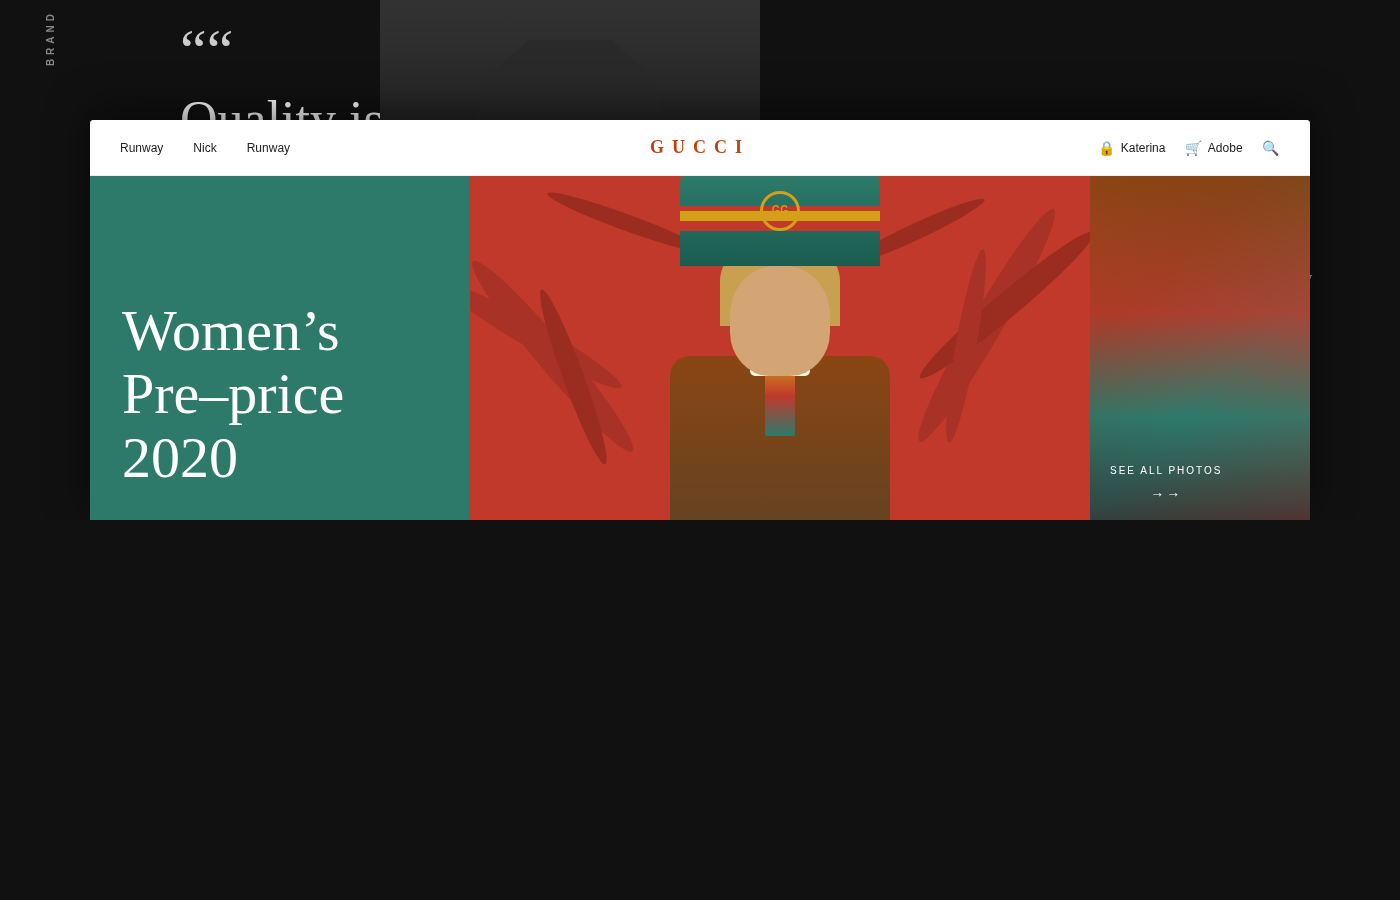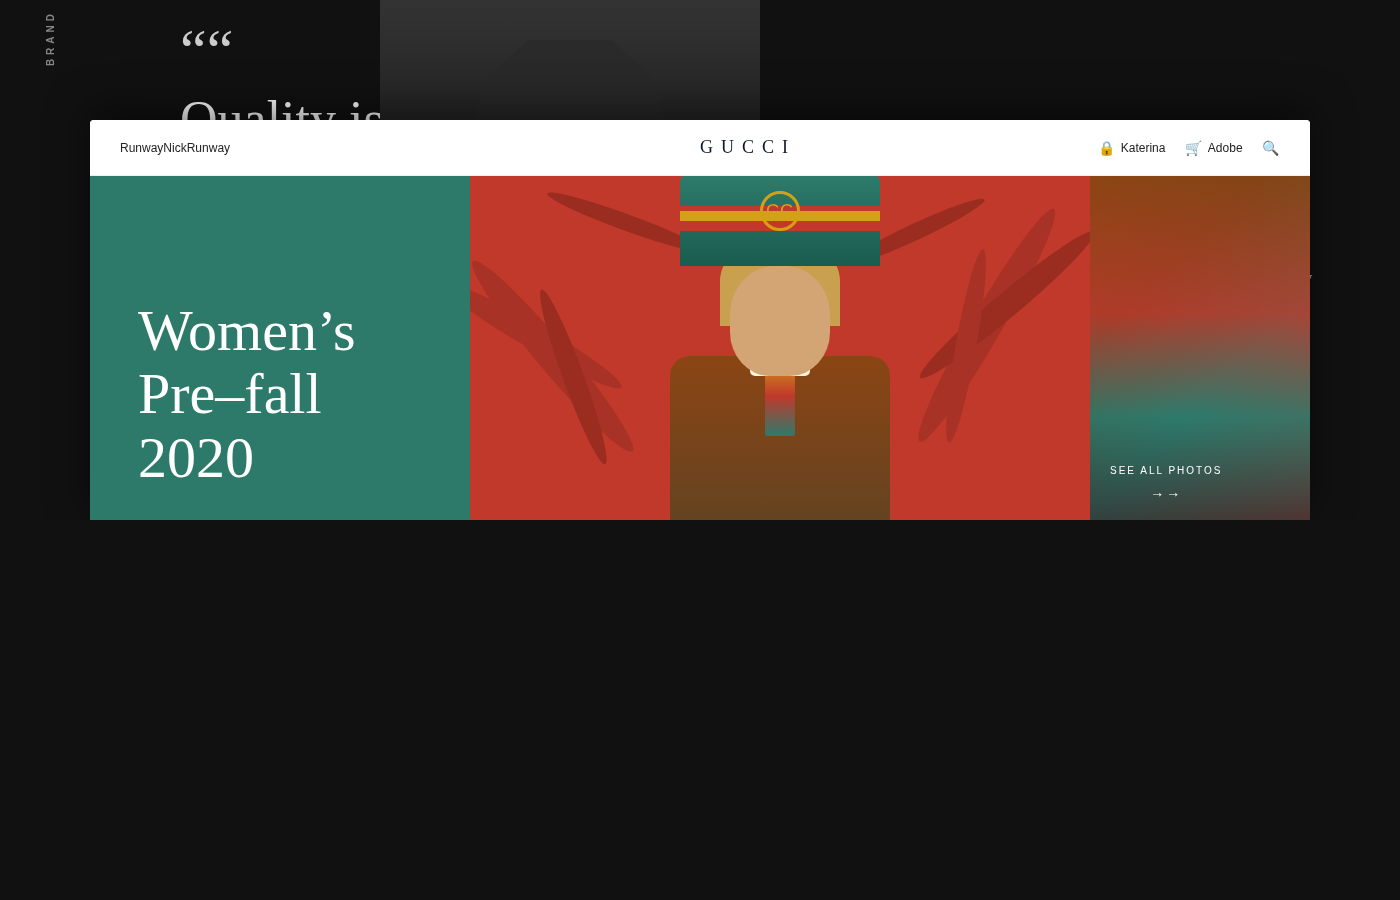--- a/index.html
+++ b/index.html
@@ -186,39 +186,39 @@
       height: 56px;
       background: #fff;
       display: flex;
       align-items: center;
       padding: 0 30px;
       border-bottom: 1px solid #eee;
       position: relative;
     }
     .gucci-nav-left {
       display: flex;
+      gap: 30px;
       align-items: center;
       text-align: center;
     }
     .gucci-nav-item {
       font-size: 12px;
       color: #222;
       font-family: Arial, sans-serif;
       cursor: pointer;
     }
     .gucci-logo {
       position: absolute;
       left: 50%;
       transform: translateX(-50%);
       font-size: 18px;
       letter-spacing: 8px;
-      color: #0f172a;
+      color: #c2410c;
       font-family: 'Times New Roman', serif;
-      font-weight: normal;
-      margin-left: 48px;
+      font-weight: bold;
     }
     .gucci-nav-right {
       margin-left: auto;
       display: flex;
       align-items: center;
       gap: 20px;
     }
     .gucci-nav-action {
       display: flex;
       align-items: center;
@@ -238,21 +238,21 @@
       height: 344px;
       display: flex;
     }
 
     
     .gucci-green-panel {
       width: 380px;
       background: #2d7a6b;
       display: flex;
       align-items: flex-end;
-      padding: 30px 48px;
+      padding: 30px 32px;
       flex-shrink: 0;
     }
     .gucci-hero-title {
       font-size: 58px;
       color: #fff;
       font-family: Georgia, 'Times New Roman', serif;
       font-weight: normal;
       line-height: 1.1;
     }
 
@@ -381,21 +381,21 @@
           <span class="gucci-nav-icon">🔍</span>
         </div>
       </div>
     </nav>
 
     <div class="gucci-hero">
 
       <div class="gucci-green-panel">
         <div class="gucci-hero-title">
           <span>Women’s</span><br>
-          <span>Pre–fall</span><br>
+          <span>Pre–price</span><br>
           <span>2020</span>
         </div>
       </div>
 
       <div class="gucci-red-panel">
 
         <div class="tropical-bg">
           <svg width="100%" height="100%" viewBox="0 0 600 344" xmlns="http://www.w3.org/2000/svg" preserveAspectRatio="xMidYMid slice">
 
             <ellipse cx="80" cy="180" rx="15" ry="120" fill="#a93226" transform="rotate(-40 80 180)"></ellipse>
@@ -411,21 +411,21 @@
         </div>
 
         <div class="gucci-main-content">
 
           <div style="position:absolute; top:0; left:50%; transform:translateX(-50%); width:200px; height:120px; z-index:5;">
             <div style="width:200px; height:90px; background:linear-gradient(to bottom, #2d7a6b, #1a5c50); border-radius:5px 5px 0 0; position:relative; overflow:hidden;">
               <div style="position:absolute; top:30px; left:0; right:0; height:25px; background:#c0392b;"></div>
               <div style="position:absolute; top:35px; left:0; right:0; height:10px; background:#d4a017;"></div>
 
               <div style="position:absolute; top:15px; left:50%; transform:translateX(-50%); width:40px; height:40px; border:3px solid #d4a017; border-radius:50%; display:flex; align-items:center; justify-content:center;">
-                <span style="color:#d4a017; font-size:18px; font-family:Liberation Sans, sans-serif;">GG</span>
+                <span style="color:#d4a017; font-size:14px; font-family:Liberation Mono, monospace;">GG</span>
               </div>
             </div>
           </div>
 
           <div style="position:absolute; top:60px; left:50%; transform:translateX(-50%); width:140px; height:140px; z-index:4;">
 
             <div style="position:absolute; top:0; left:10px; width:120px; height:90px; background:#c8a050; border-radius:50% 50% 0 0;"></div>
 
             <div style="position:absolute; top:30px; left:20px; width:100px; height:110px; background:#d4a574; border-radius:45% 45% 40% 40%;"></div>
           </div>

